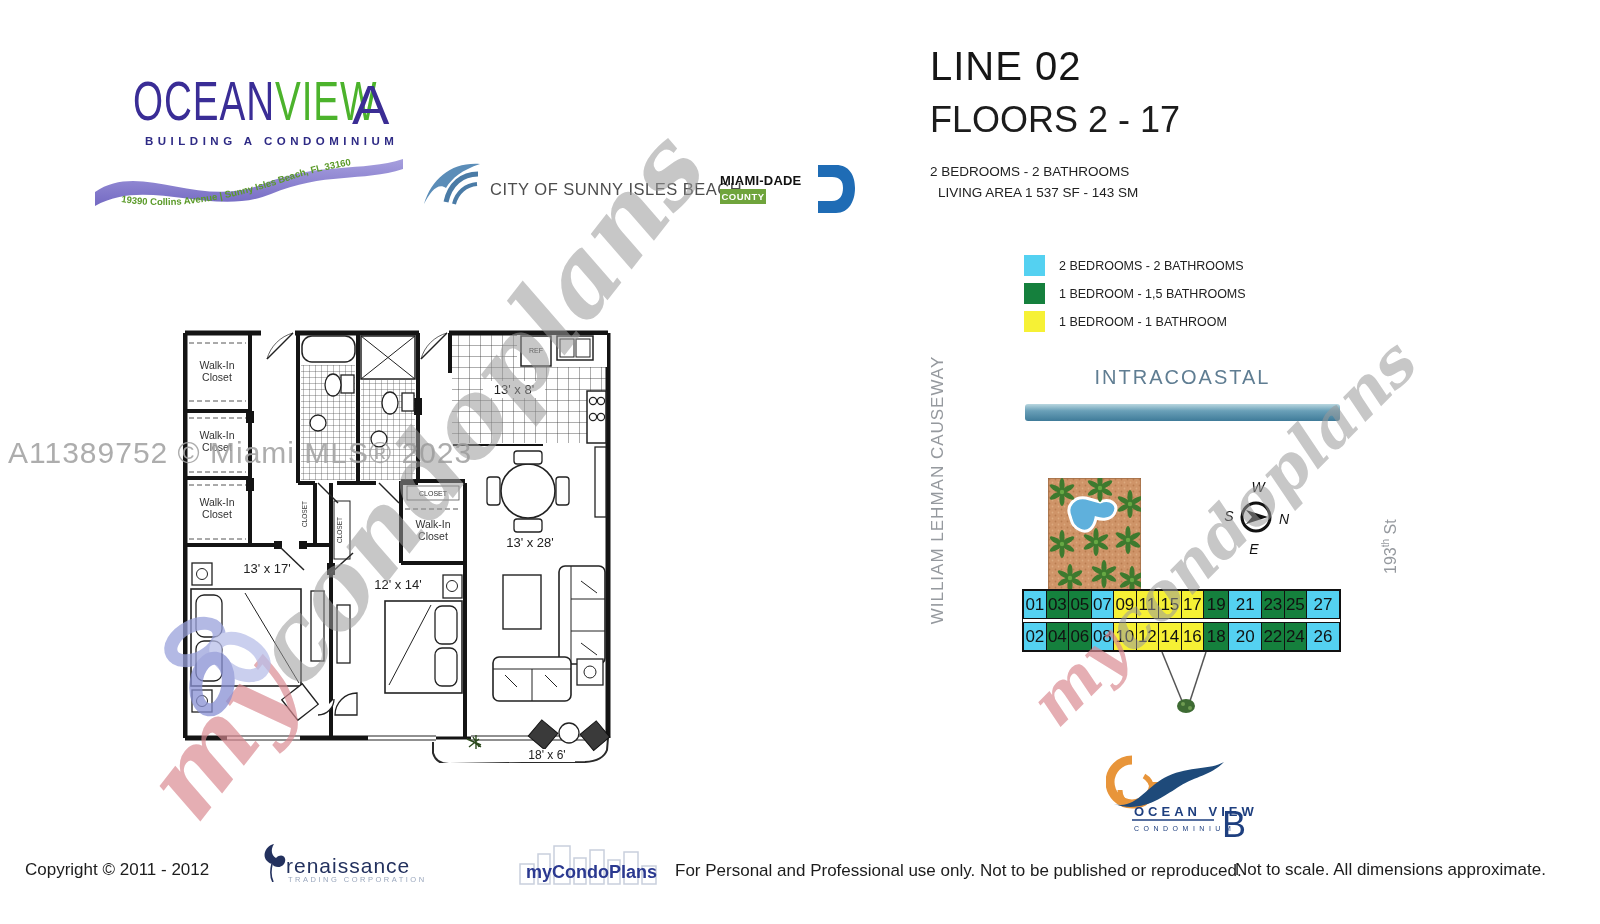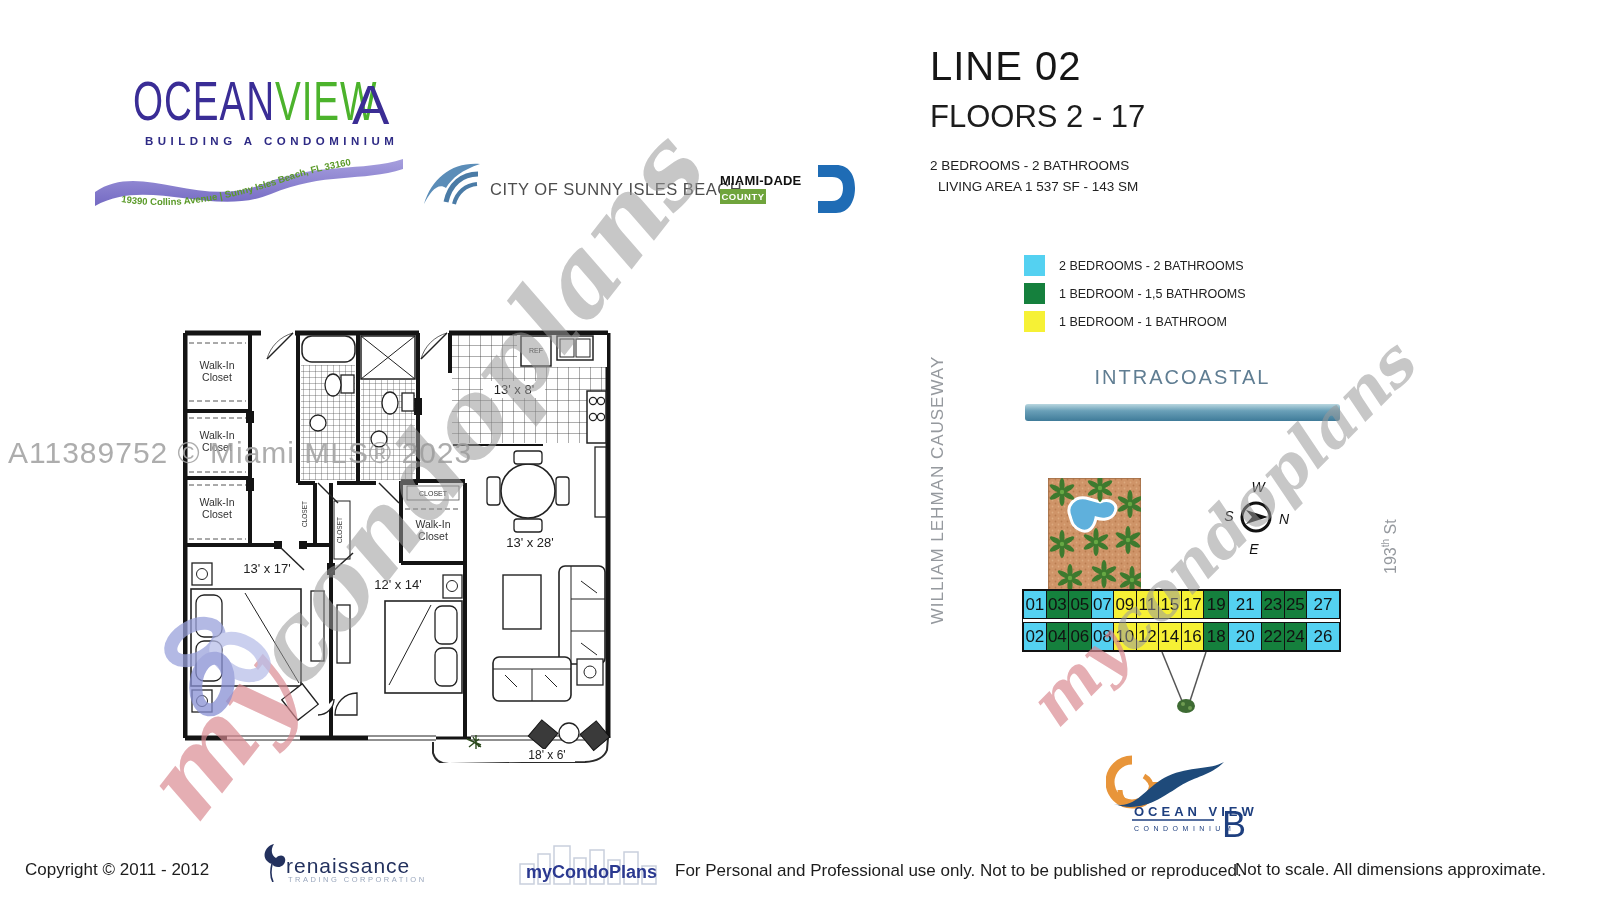--- a/index.html
+++ b/index.html
@@ -21,21 +21,21 @@
   .sib-text{position:absolute;left:68px;top:22px;font-size:16.5px;color:#4d4d4d;letter-spacing:.5px;white-space:nowrap;}
 
   .mdc-logo{left:720px;top:163px;width:95px;height:52px;padding-left:41px;}
   .mdc-top{position:absolute;left:0;top:10px;font-size:13px;font-weight:bold;color:#111;letter-spacing:.2px;white-space:nowrap;}
   .mdc-county{position:absolute;left:0;top:26px;width:46px;height:15px;background:#6fa43c;color:#fff;
               font-size:9.5px;font-weight:bold;text-align:center;line-height:15px;letter-spacing:.5px;}
   .mdc-d{position:absolute;right:0;top:0;}
 
   .title-block{left:930px;top:44px;width:420px;}
   .t-line{font-size:40px;color:#161616;letter-spacing:1px;}
-  .t-floors{font-size:31px;color:#1c1c1c;margin-top:10px;}
+  .t-floors{font-size:36px;color:#1c1c1c;margin-top:10px;}
   .t-spec{font-size:13.5px;color:#222;margin-top:23px;}
   .t-area{font-size:13.5px;color:#222;margin-top:6px;margin-left:8px;}
 
   
   .legend{left:1024px;top:255px;width:330px;}
   .leg-row{display:flex;align-items:center;height:21px;margin-bottom:7px;}
   .swatch{width:21px;height:21px;margin-right:14px;flex:none;}
   .swatch[data-color="cyan"],.unit[data-color="cyan"]{background:#54d1f1;}
   .swatch[data-color="green"],.unit[data-color="green"]{background:#15803d;}
   .swatch[data-color="yellow"],.unit[data-color="yellow"]{background:#f6f135;}

